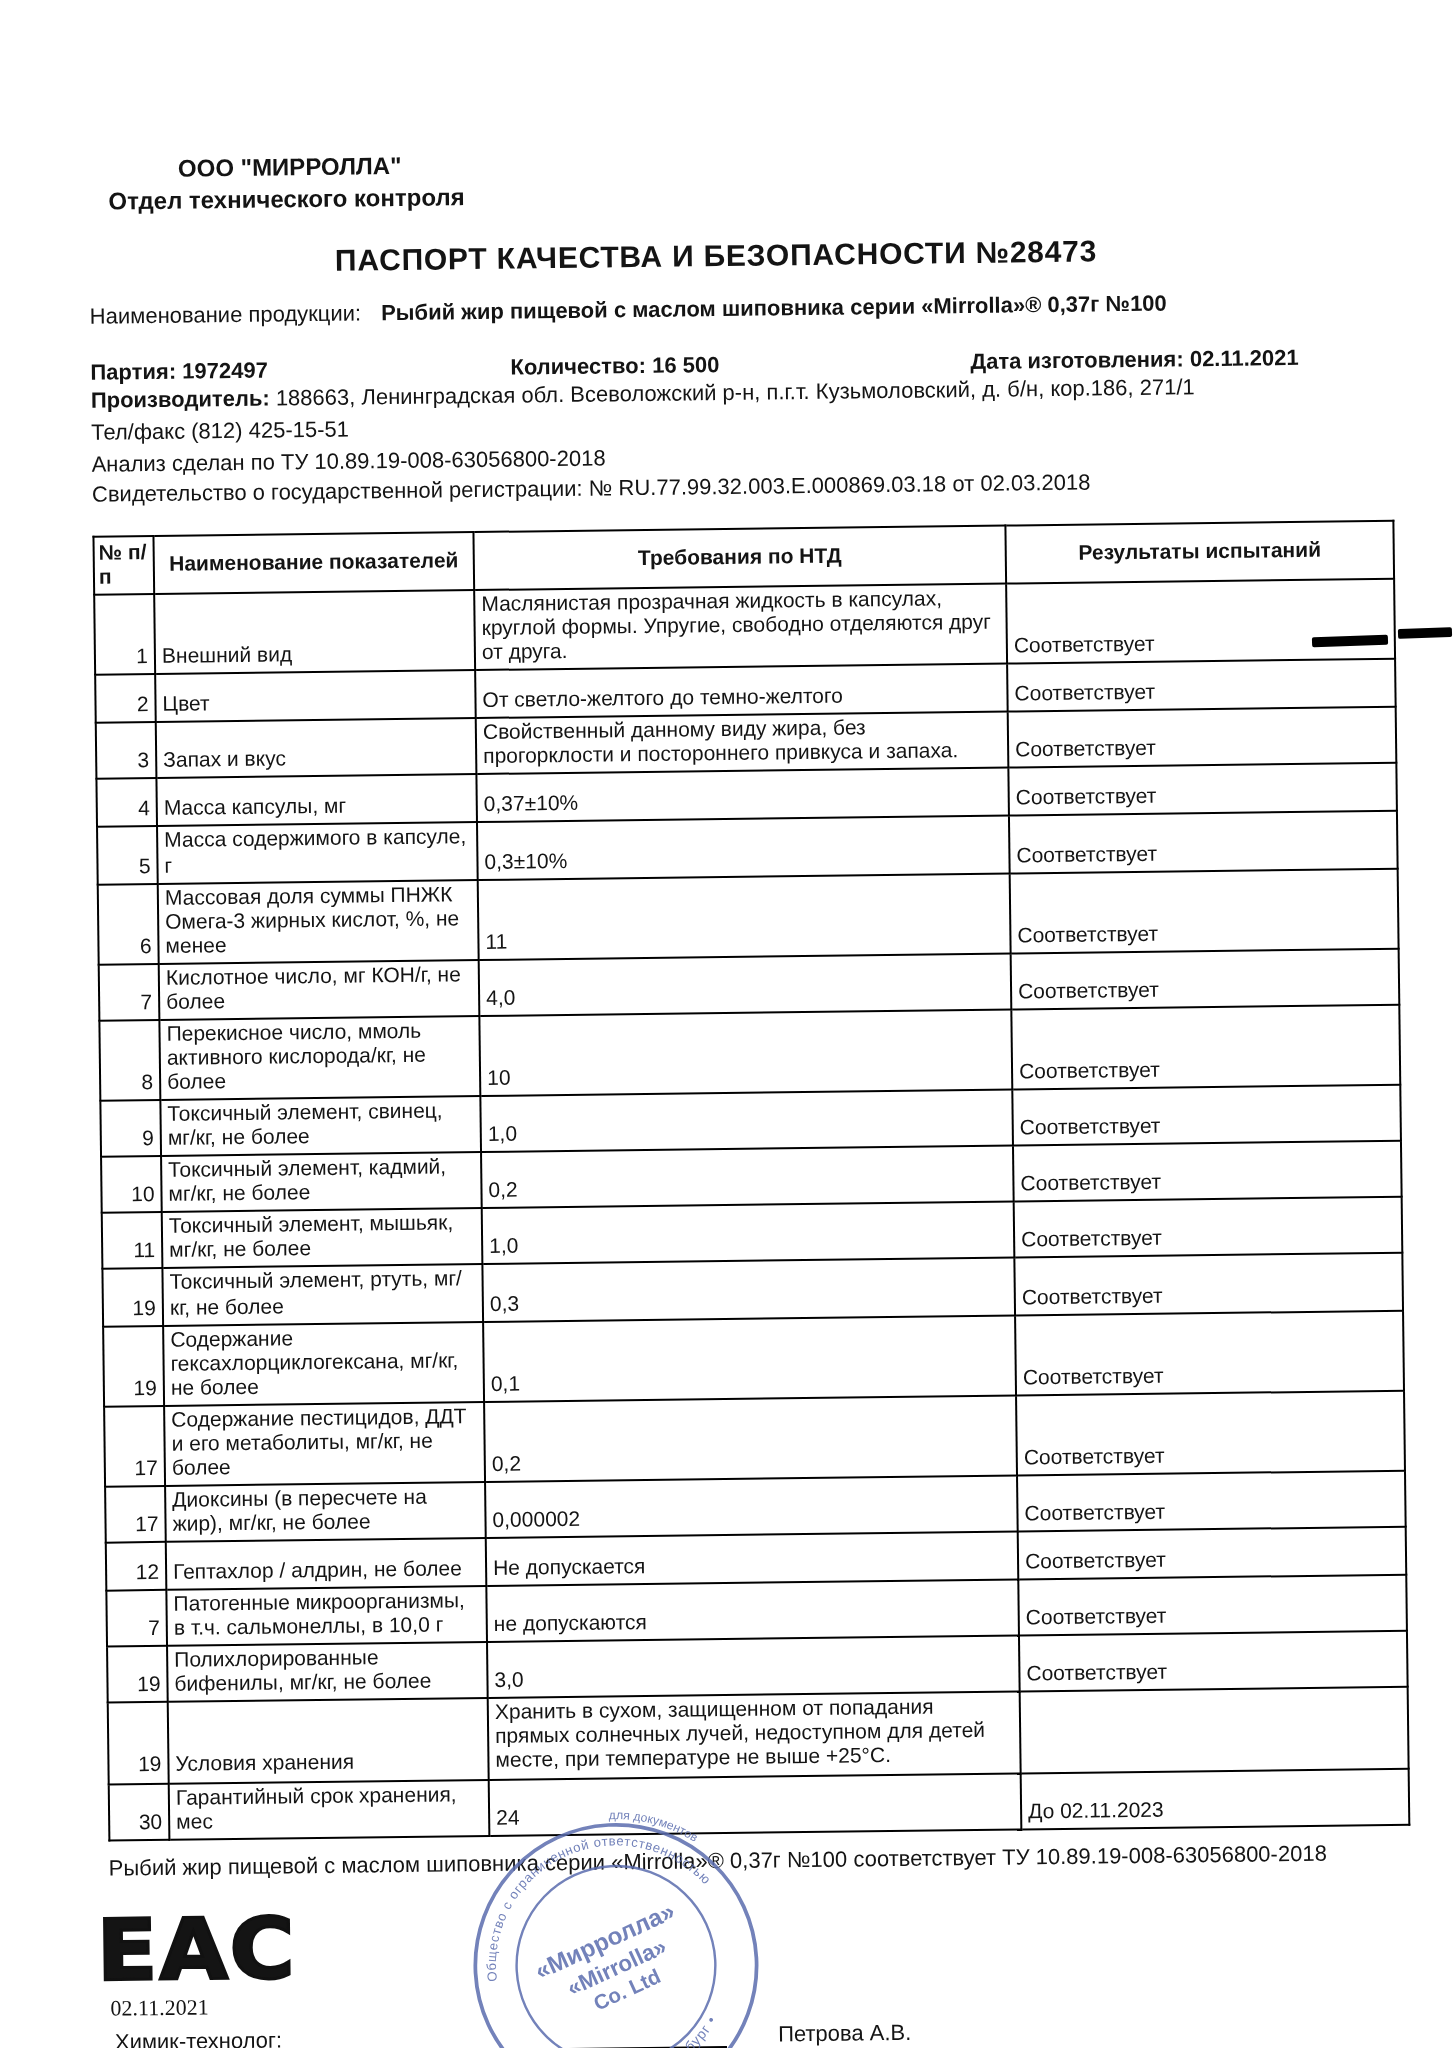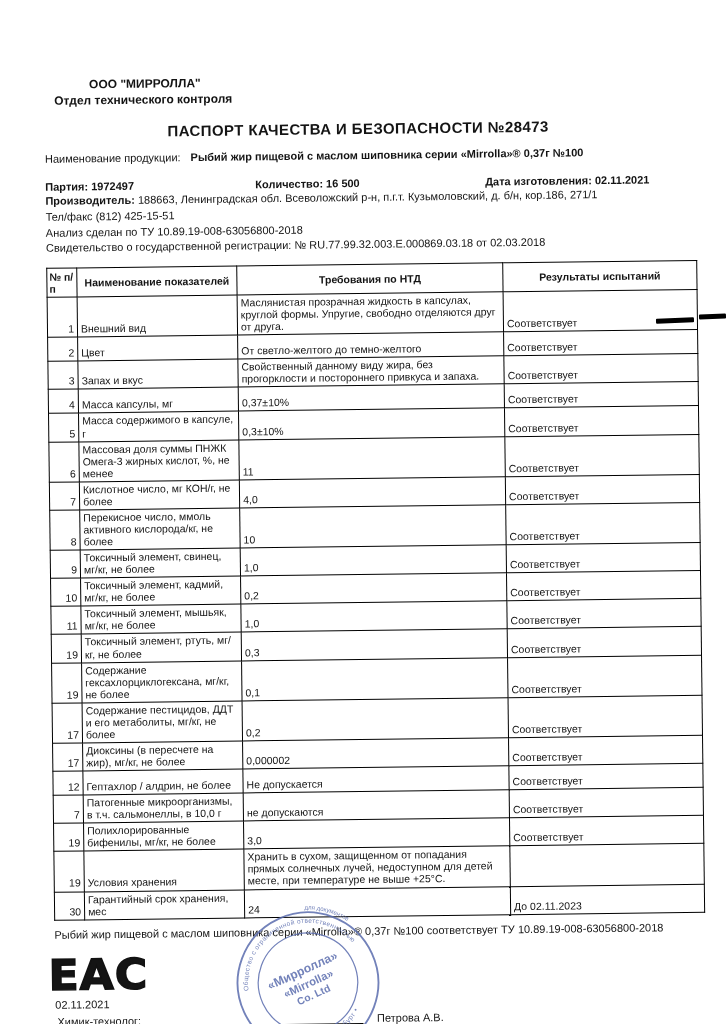--- a/index.html
+++ b/index.html
@@ -33,24 +33,24 @@
   td.c-req { }
   td.c-res { }
 
   .footer { position:relative; margin:8px 27px 0 50px; height:150px; font-size:11px; }
   .conformity { position:absolute; left:0; top:0; width:650px; font-size:11px; }
   .eac-mark {
     position:absolute; left:-4px; top:22px; font-size:42px; font-weight:bold;
     letter-spacing:1px; -webkit-text-stroke:1.5px #111; transform:scale(1.05,1.0);
     font-family:"DejaVu Sans", sans-serif;
   }
-  .date-bottom { position:absolute; left:0; top:70px; }
+  .date-bottom { position:absolute; left:0; top:70px;font-family:Liberation Serif, serif; }
   .chemist-line { position:absolute; left:2px; top:86px; display:flex; align-items:flex-end; }
   .sig-line { display:inline-block; width:222px; border-bottom:1px solid #000; height:12px; }
-  .chemist-name { margin-left:14px; }
+  .chemist-name { margin-left:26px; }
 
   .stamp {
     position:absolute; left:178px; top:-18px; width:150px; height:150px;
     transform:rotate(-24deg); opacity:0.85; z-index:5;
   }
   .artifact { position:absolute; background:#000; height:5px; border-radius:1px; }
   .artifact.a1 { left:656px; top:318px; width:38px; transform:rotate(-2deg); }
   .artifact.a2 { left:699px; top:314px; width:27px; transform:rotate(-2deg); }
 </style>
 </head>

